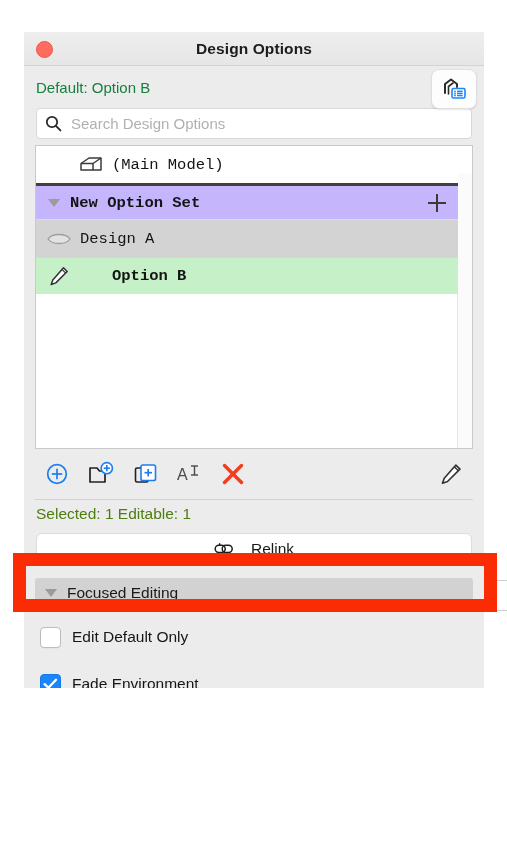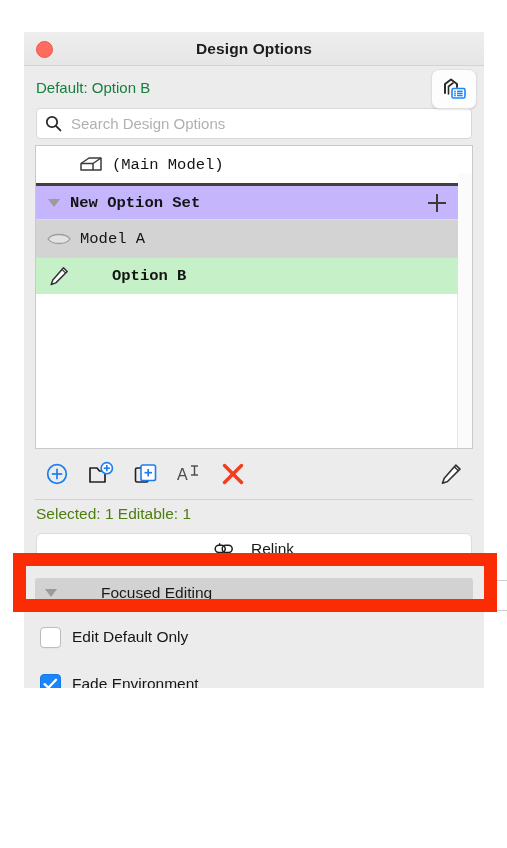--- a/index.html
+++ b/index.html
@@ -156,21 +156,20 @@
   .relink-label { font-size: 15.5px; color: #181818; }
 
   
   .section-header {
     margin: 6px 11px 0 11px;
     height: 30px;
     background: #d2d2d2;
     border-radius: 3px;
     display: flex; align-items: center;
     padding-left: 6px;
-    gap: 34px;
   }
   .section-title { font-size: 15.5px; color: #1a1a1a; }
 
   .check-row {
     display: flex; align-items: center;
     padding: 0 16px; height: 36px; margin-top: 11px;
   }
   .cbox {
     width: 21px; height: 21px; border-radius: 4px;
     background: #ffffff; border: 1px solid #bcbcbc;
@@ -290,21 +289,21 @@
           <span class="row-label bold">New Option Set</span>
           <span class="plus-btn"></span>
         </div>
 
         <div class="row row-optA">
           <span class="row-ico">
             <svg width="26" height="16" viewBox="0 0 26 16">
               <path d="M2 8 C 6 2, 20 2, 24 8 C 20 14, 6 14, 2 8 Z" fill="#e2e2e2" stroke="#9e9e9e" stroke-width="1.3"></path>
             </svg>
           </span>
-          <span class="row-label">Model A</span>
+          <span class="row-label">Design A</span>
         </div>
 
         <div class="row row-optB">
           <span class="row-ico">
             <svg width="22" height="22" viewBox="0 0 22 22">
               <path d="M15.5 2.8 L19.2 6.5 L7.8 17.9 L3.2 19.5 L4.8 14.9 Z" fill="#ffffff" stroke="#333" stroke-width="1.5" stroke-linejoin="round"></path>
               <line x1="14" y1="4.4" x2="17.7" y2="8.1" stroke="#333" stroke-width="1.3"></line>
             </svg>
           </span>
           <span class="row-label bold">Option B</span>

